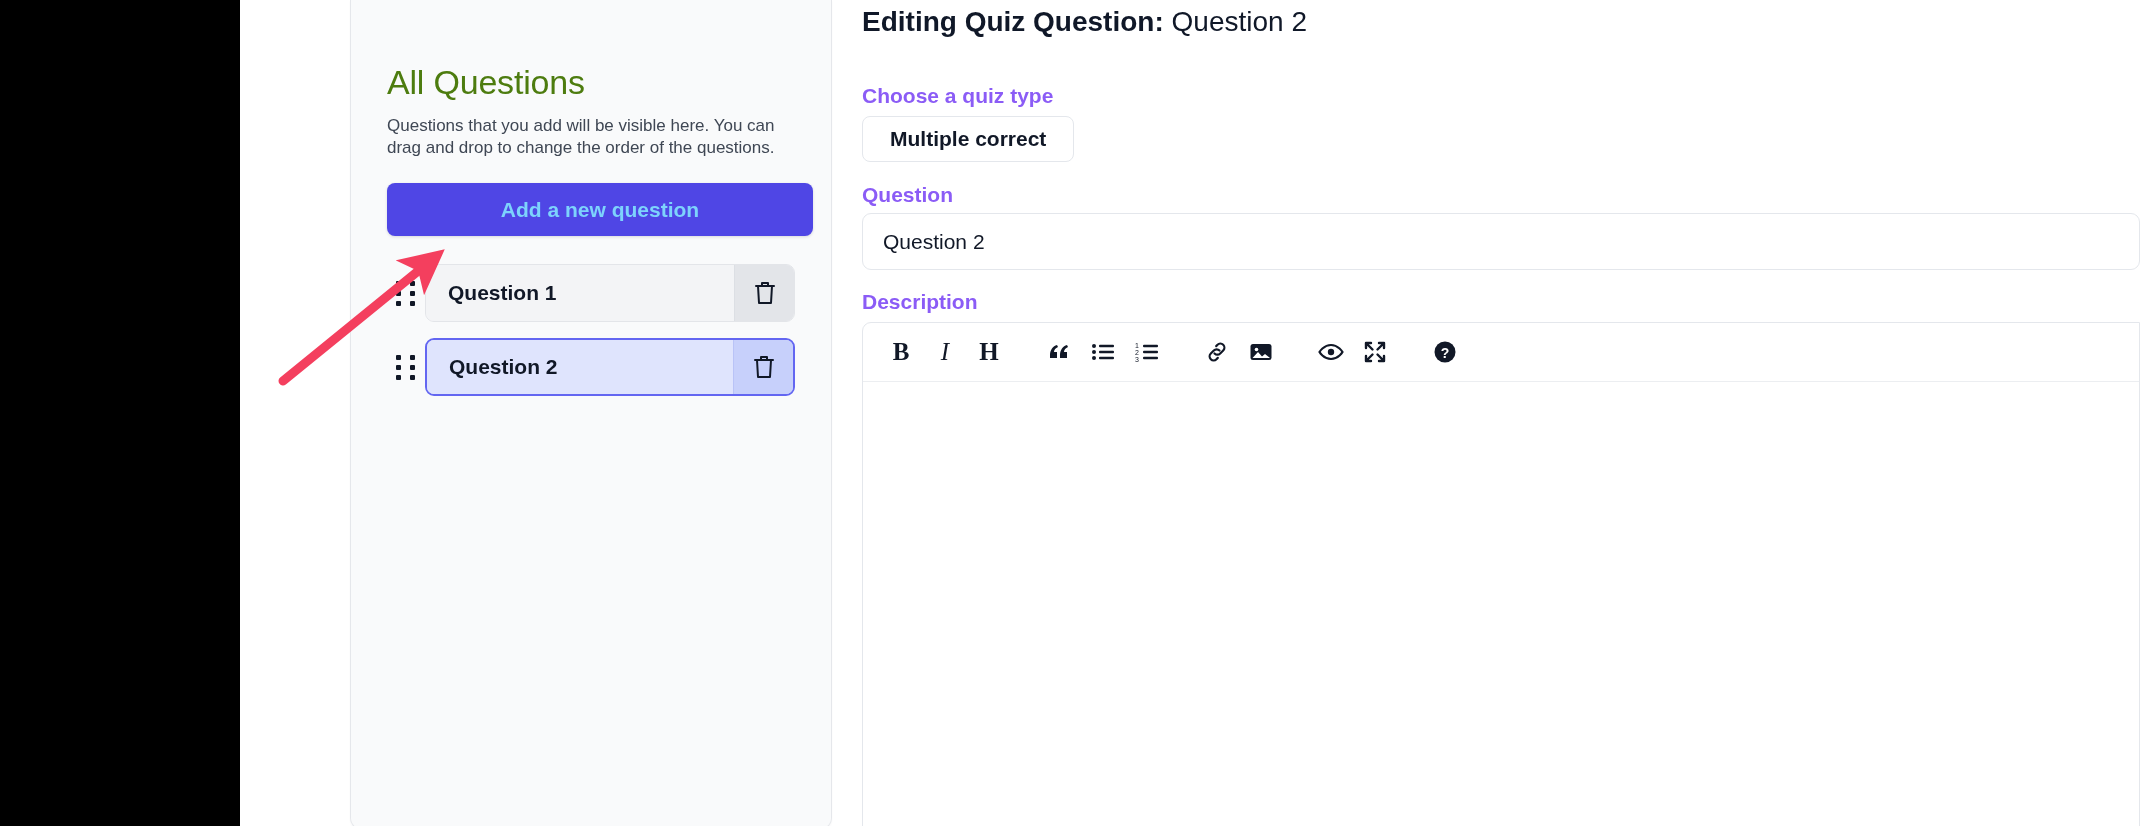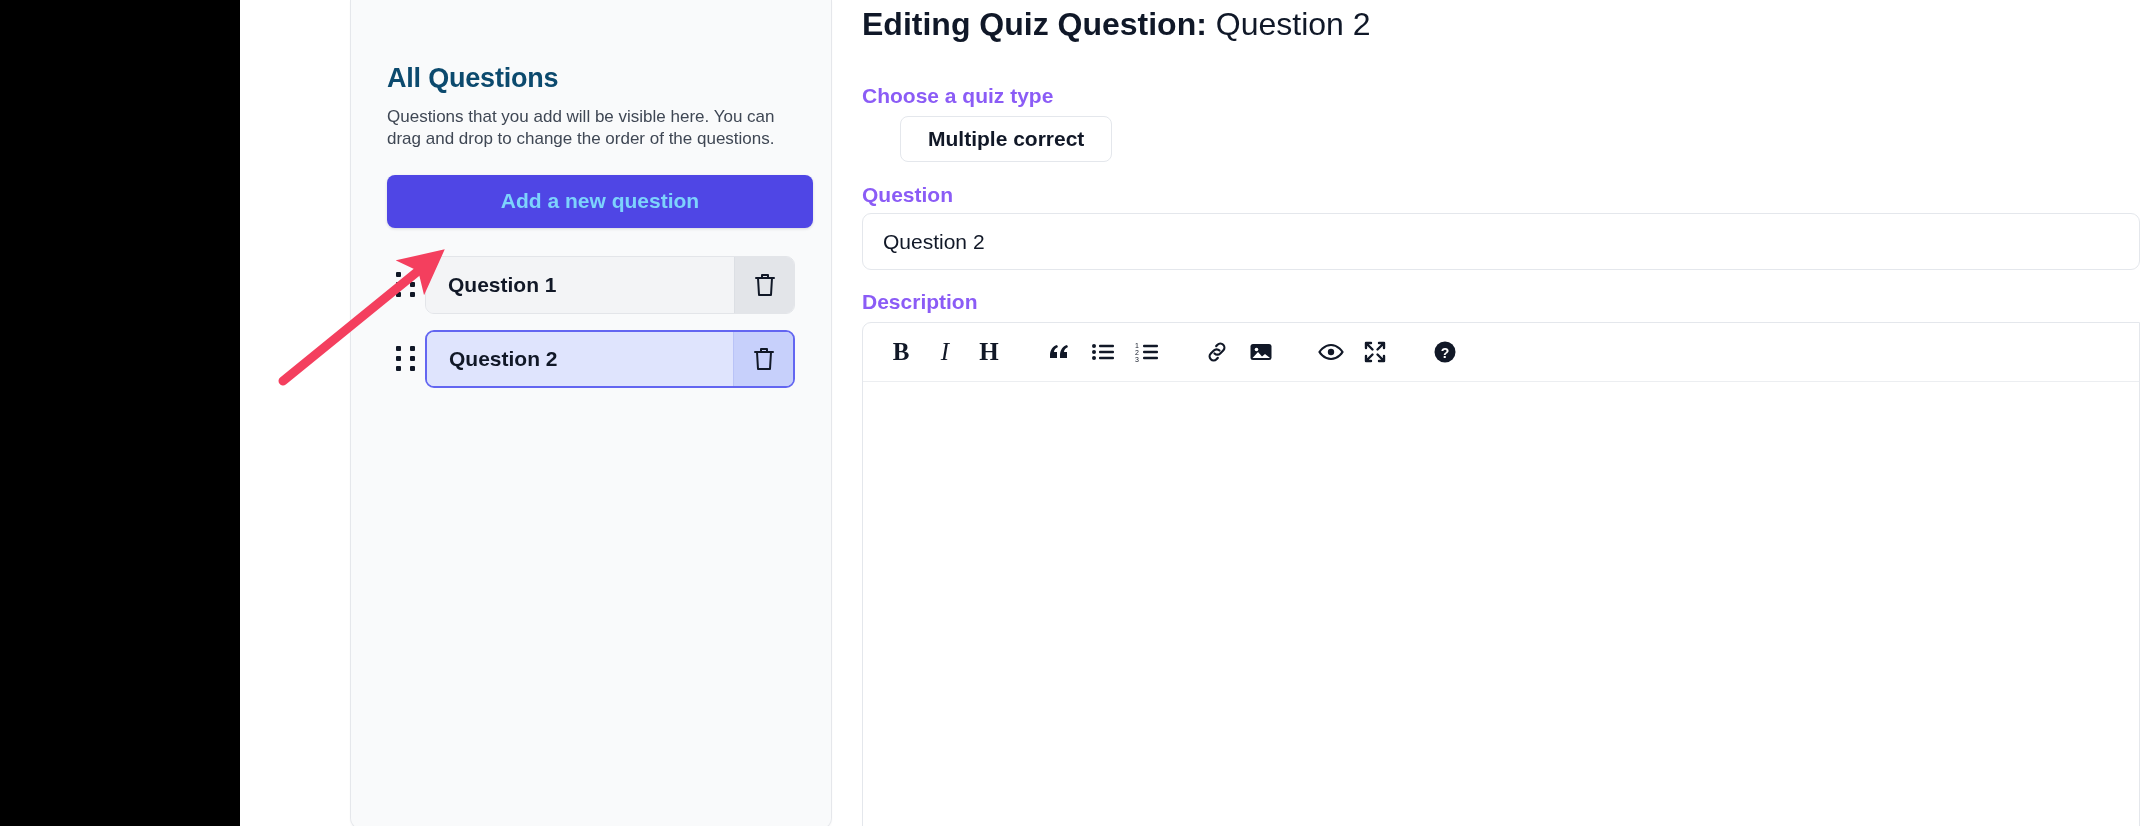--- a/index.html
+++ b/index.html
@@ -24,21 +24,21 @@
     left: 350px; top: 0px;
     width: 482px; height: 830px;
     background: #f9fafb;
     border: 1px solid #e5e7eb;
     border-top: none;
     border-radius: 0 0 12px 12px;
     box-shadow: 0 1px 2px rgba(16,24,40,.04);
   }
   .qc-inner { padding: 62px 36px 0 36px; }
   .qc-title {
-    font-size: 27px; font-weight: 700; color: #0c4a6e;
+    font-size: 34px; font-weight: 400; color: #4d7c0f;
     letter-spacing: -.2px; line-height: 1.2;
   }
   .qc-desc {
     margin-top: 12px;
     font-size: 17px; line-height: 1.28;
     color: #3f4754; font-weight: 400;
     max-width: 420px;
   }
   .add-btn {
     margin-top: 25px;
@@ -96,40 +96,40 @@
 
   
   .editor {
     position: absolute;
     left: 862px; top: 0;
     width: 1278px; height: 826px;
     background: #ffffff;
   }
   .ed-title {
     position: absolute; left: 0; top: 6px;
-    font-size: 32px; font-weight: 400; color: #101828;
+    font-size: 28px; font-weight: 400; color: #101828;
     white-space: nowrap;
   }
   .ed-title b { font-weight: 700; }
 
   .field-label {
     font-size: 21px; font-weight: 700; color: #8b5cf6;
   }
 
   .quiz-type-label { position: absolute; left: 0; top: 84px; }
   .type-btns { position: absolute; left: 0; top: 116px; display: flex; gap: 18px; }
   .type-btn {
     height: 46px; padding: 0 27px;
     display: flex; align-items: center; justify-content: center;
     border-radius: 8px;
     font-family: "Liberation Sans", sans-serif;
     font-size: 21px; font-weight: 700;
     cursor: pointer;
   }
-  .type-btn.inactive { background: #ffffff; border: 1px solid #e4e7ec; color: #111827; margin-left: 38px; }
+  .type-btn.inactive { background: #ffffff; border: 1px solid #e4e7ec; color: #111827; }
   .type-btn.active { background: #4f46e5; border: 1px solid #4f46e5; color: #ffffff; }
 
   .question-label { position: absolute; left: 0; top: 183px; }
   .question-input {
     position: absolute; left: 0; top: 213px;
     width: 1278px; height: 57px;
     border: 1px solid #e4e7ec; border-radius: 9px;
     background: #ffffff;
     padding: 0 20px;
     font-family: "Liberation Sans", sans-serif;

